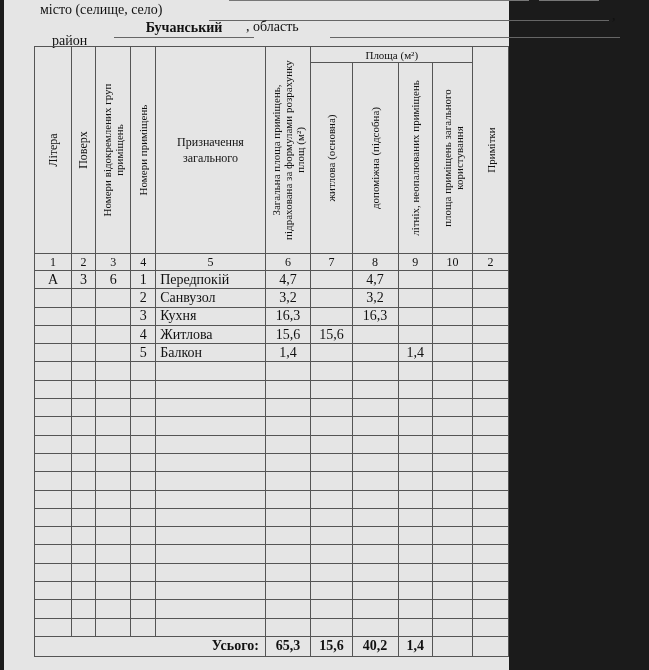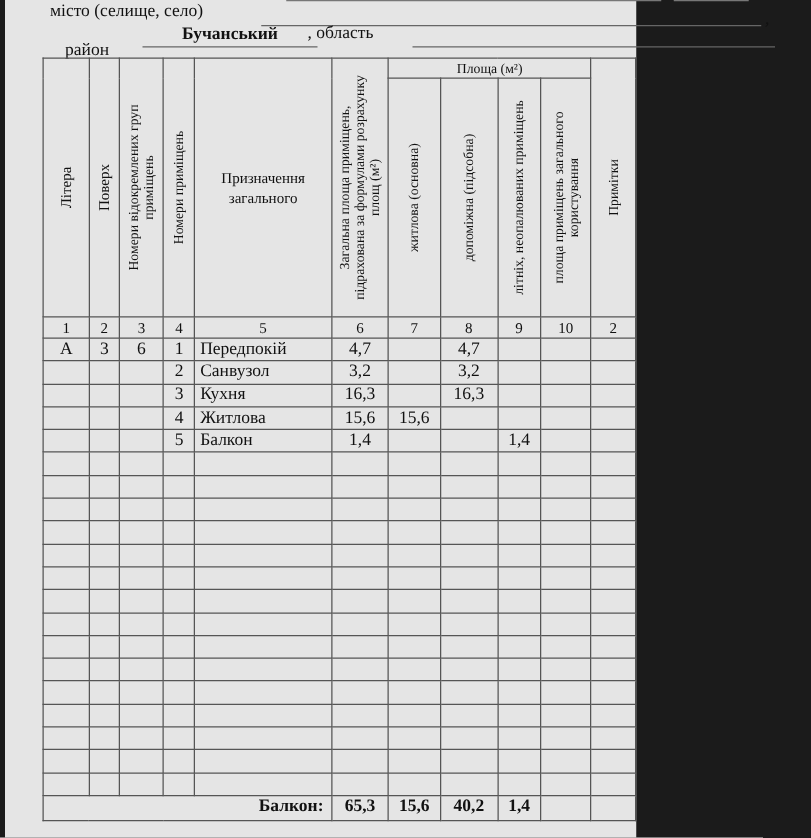--- a/index.html
+++ b/index.html
@@ -360,21 +360,21 @@
           <td></td>
           <td></td>
           <td></td>
           <td></td>
           <td></td>
           <td></td>
         </tr>
       </tbody>
     <tbody>
         <tr class="total">
-      <td colspan="5" class="lbl">Балкон:</td>
+      <td colspan="5" class="lbl">Усього:</td>
       <td>65,3</td>
       <td>15,6</td>
       <td>40,2</td>
       <td>1,4</td>
       <td></td>
       <td></td>
     </tr>
   </tbody>
     </table>
 </div>

